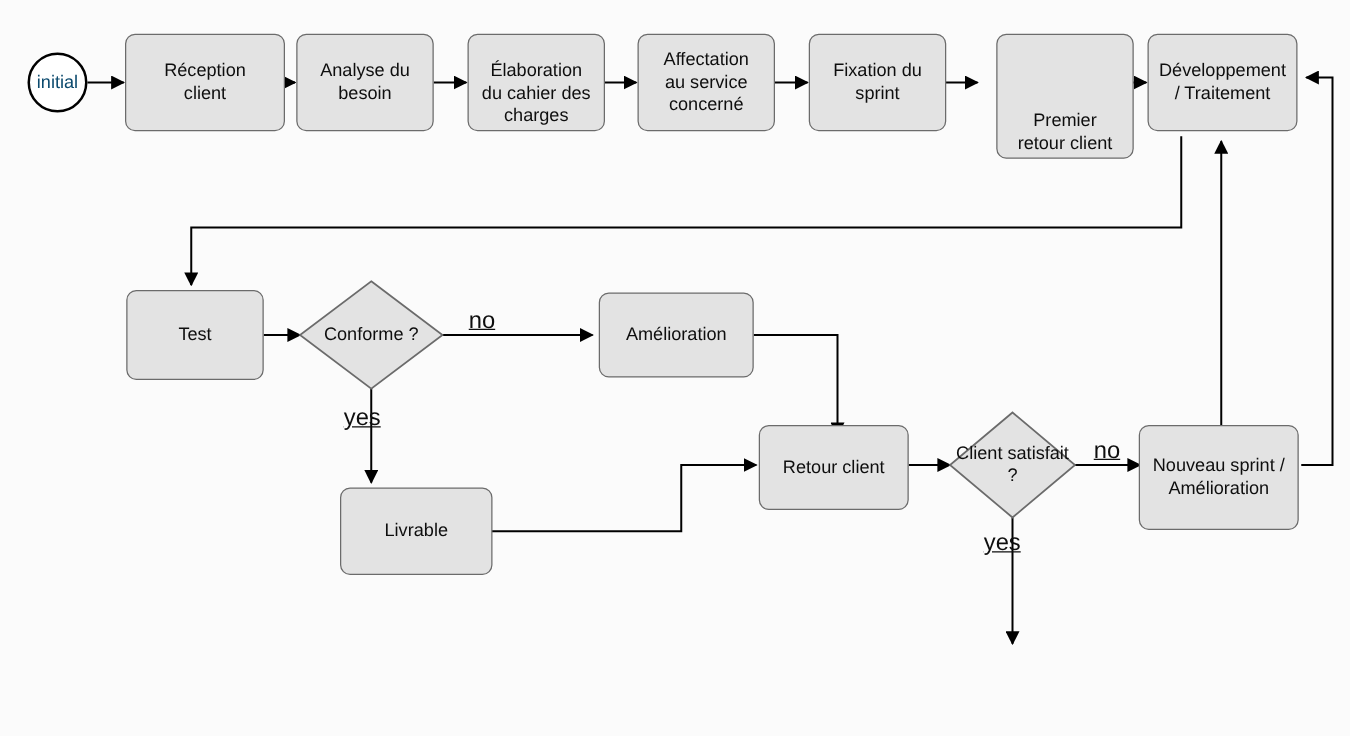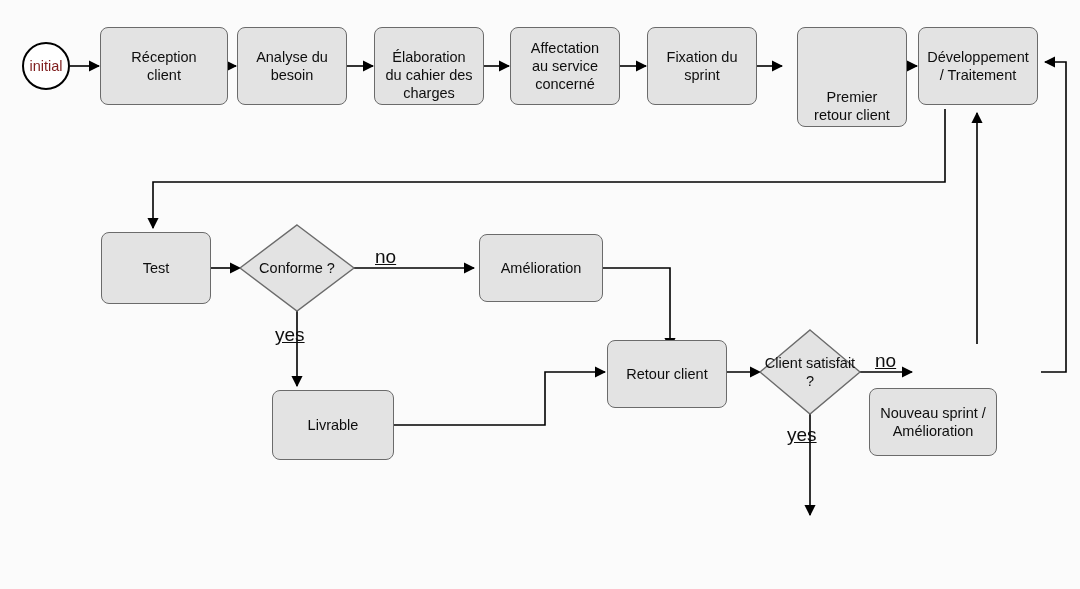--- a/index.html
+++ b/index.html
@@ -42,21 +42,21 @@
     position: absolute;
     box-sizing: border-box;
     background: #ffffff;
     border: 2px solid #000000;
     border-radius: 50%;
     display: flex;
     align-items: center;
     justify-content: center;
     text-align: left;
     font-size: 14.5px;
-    color: #7f1d1d;
+    color: #0c4a6e;
   }
   .diamond-label {
     position: absolute;
     display: flex;
     align-items: center;
     justify-content: center;
     text-align: center;
     font-size: 14.5px;
     color: #0e0e0e;
     line-height: 1.25;
@@ -197,21 +197,21 @@
     </div>
   </div>
 
   <div class="diamond-label" style="left:762px; top:345px; width:96px; height:54px;align-items:center;">
     <div>
       <span>Client</span>
       <span>satisfait ?</span>
     </div>
   </div>
 
-  <div class="node" style="left:869px; top:340px; width:128px; height:68px;margin-top:48px;">
+  <div class="node" style="left:911px; top:340px; width:128px; height:84px;">
     <div>
       <span>Nouveau sprint /</span>
       <span>Amélioration</span>
     </div>
   </div>
 
 
   <div class="edge-label" style="left:375px; top:246px;">no</div>
   <div class="edge-label" style="left:275px; top:324px;">yes</div>
   <div class="edge-label" style="left:875px; top:350px;">no</div>

